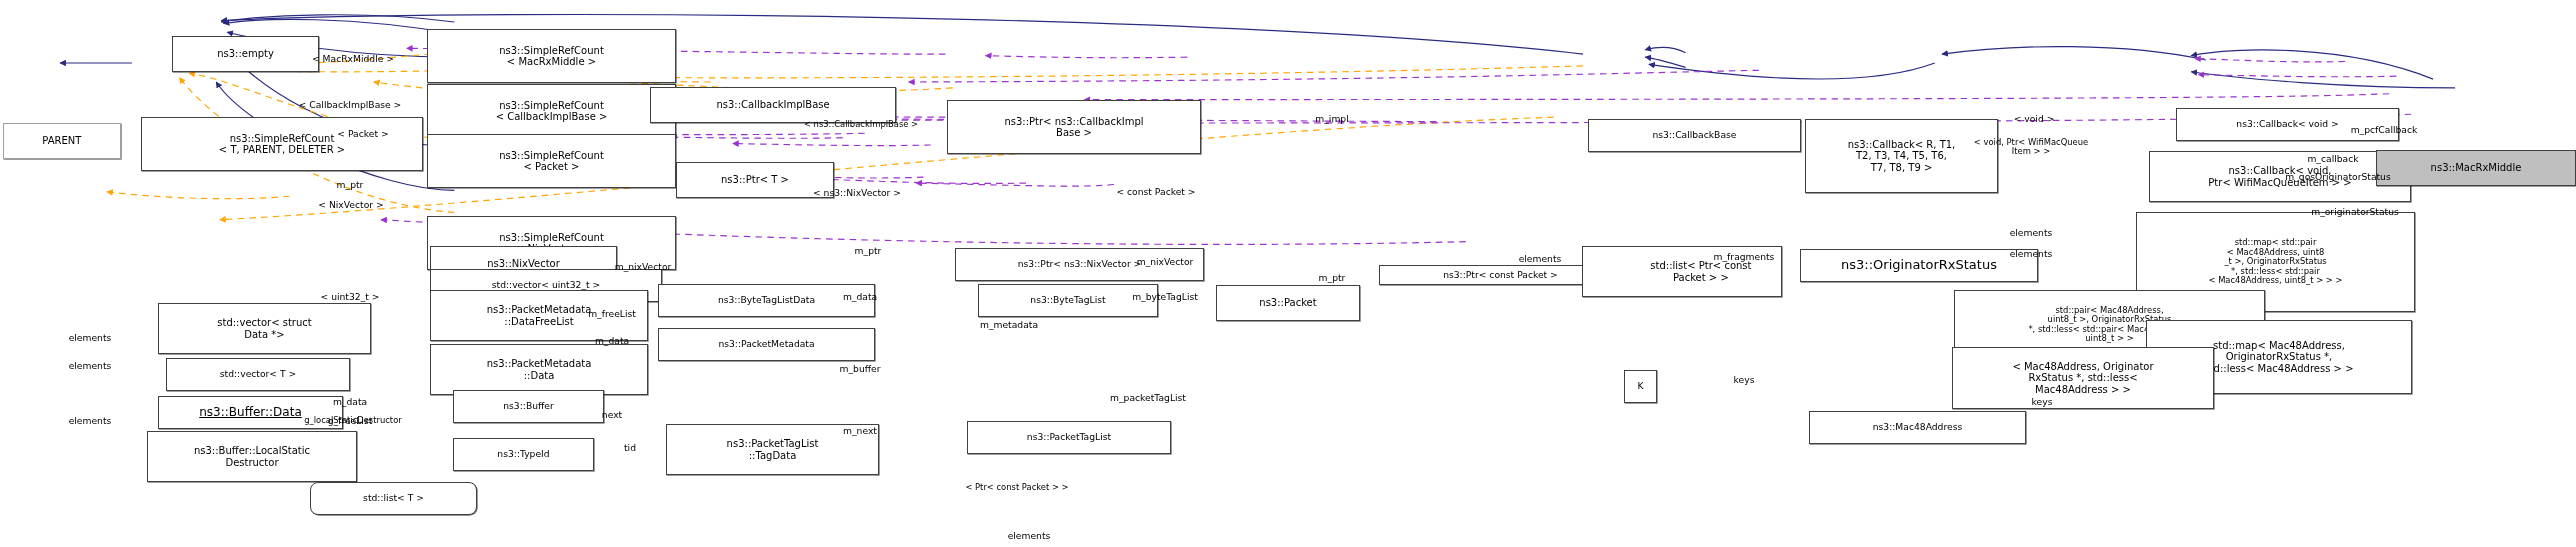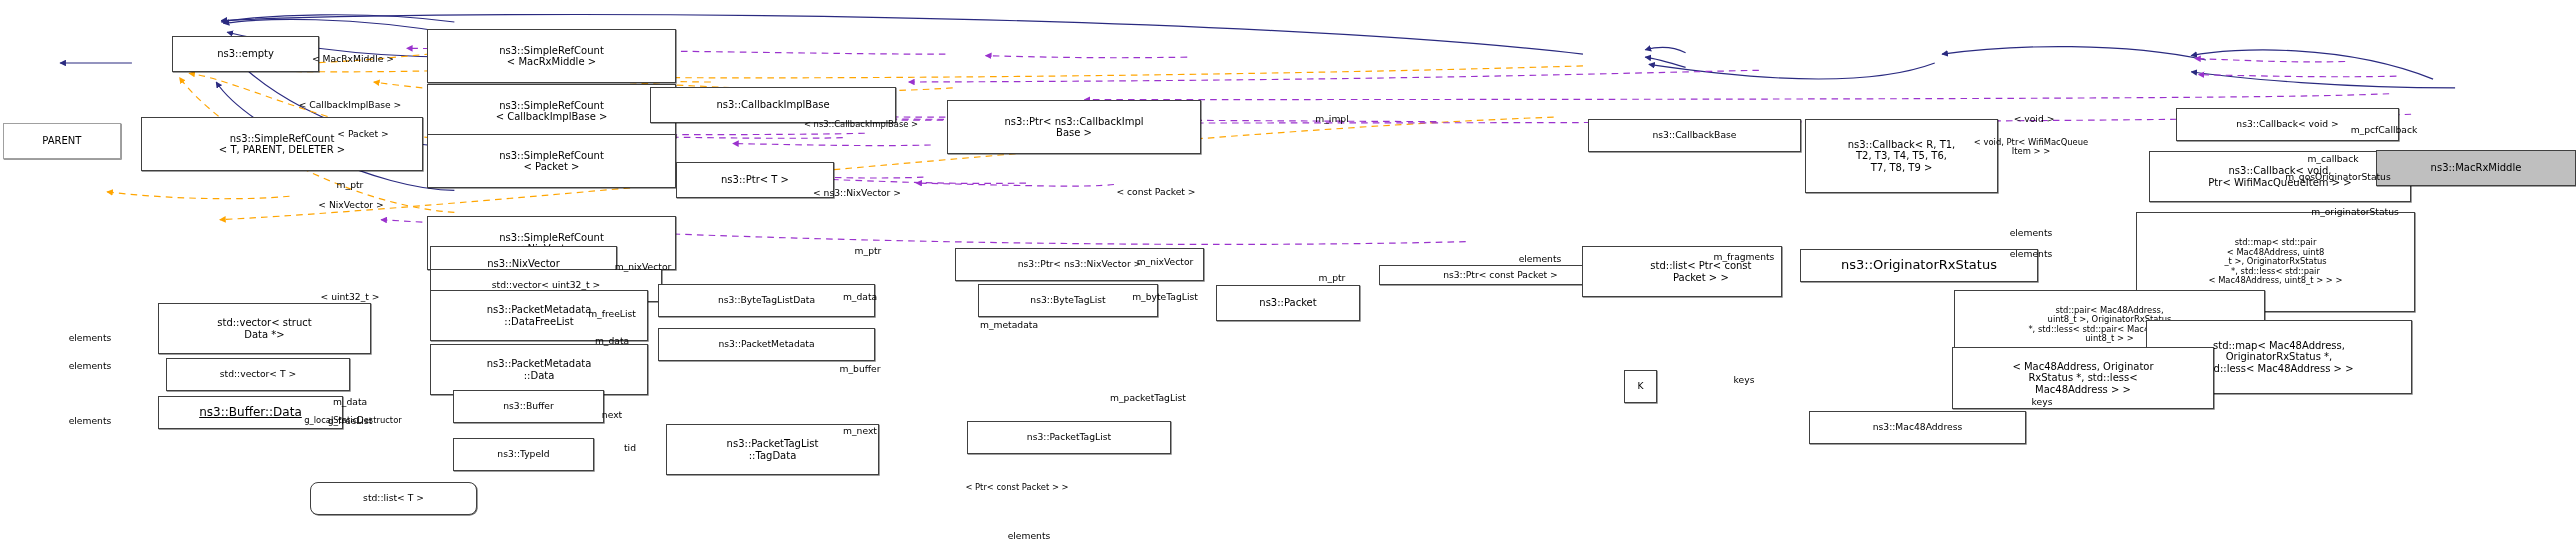--- a/index.html
+++ b/index.html
@@ -121,20 +121,22 @@
     <div class="node" style="left: 978px; top: 284px; width: 180px; height: 33px; font-size: 9.2px;">ns3::ByteTagList</div>
     <div class="node" style="left: 1216px; top: 285px; width: 144px; height: 36px;">ns3::Packet</div>
     <div class="node" style="left: 955px; top: 248px; width: 249px; height: 33px; font-size: 9.2px;">ns3::Ptr&lt; ns3::NixVector &gt;</div>
     <div class="node" style="left: 1379px; top: 257px; width: 243px; height: 20px; font-size: 9.2px; margin-top: 8px;">ns3::Ptr&lt; const Packet &gt;</div>
     <div class="node" style="left: 1582px; top: 246px; width: 200px; height: 51px; padding-left: 40px;">std::list&lt; Ptr&lt; const
 Packet &gt; &gt;</div>
     <div class="node" style="left: 1800px; top: 249px; width: 238px; height: 33px; font-size: 13px;">ns3::OriginatorRxStatus</div>
     <div class="node" style="left: 166px; top: 358px; width: 184px; height: 33px; font-size: 9.2px;">std::vector&lt; T &gt;</div>
     <div class="node" style="left: 158px; top: 396px; width: 185px; height: 33px; font-size: 12px; text-decoration: underline;">ns3::Buffer::Data</div>
     <div class="node" style="left: 453px; top: 390px; width: 151px; height: 33px; font-size: 9.2px;">ns3::Buffer</div>
+    <div class="node" style="left: 147px; top: 431px; width: 210px; height: 51px;">ns3::Buffer::LocalStatic
+Destructor</div>
     <div class="node" style="left: 453px; top: 438px; width: 141px; height: 33px; font-size: 9.2px;">ns3::TypeId</div>
     <div class="node" style="left: 666px; top: 424px; width: 213px; height: 51px;">ns3::PacketTagList
 ::TagData</div>
     <div class="node" style="left: 967px; top: 421px; width: 204px; height: 33px; font-size: 9.2px;">ns3::PacketTagList</div>
     <div class="node" style="left: 310px; top: 482px; width: 167px; height: 33px; font-size: 9.2px; border-radius: 8px;">std::list&lt; T &gt;</div>
     <div class="node" style="left: 1624px; top: 370px; width: 33px; height: 33px; font-size: 9.2px;">K</div>
     <div class="node" style="left: 1809px; top: 411px; width: 217px; height: 33px; font-size: 9.2px;">ns3::Mac48Address</div>
     <div class="node" style="left: 1588px; top: 119px; width: 213px; height: 33px; font-size: 9.2px;">ns3::CallbackBase</div>
     <div class="node" style="left: 1805px; top: 119px; width: 193px; height: 74px;">ns3::Callback&lt; R, T1,
 T2, T3, T4, T5, T6,

